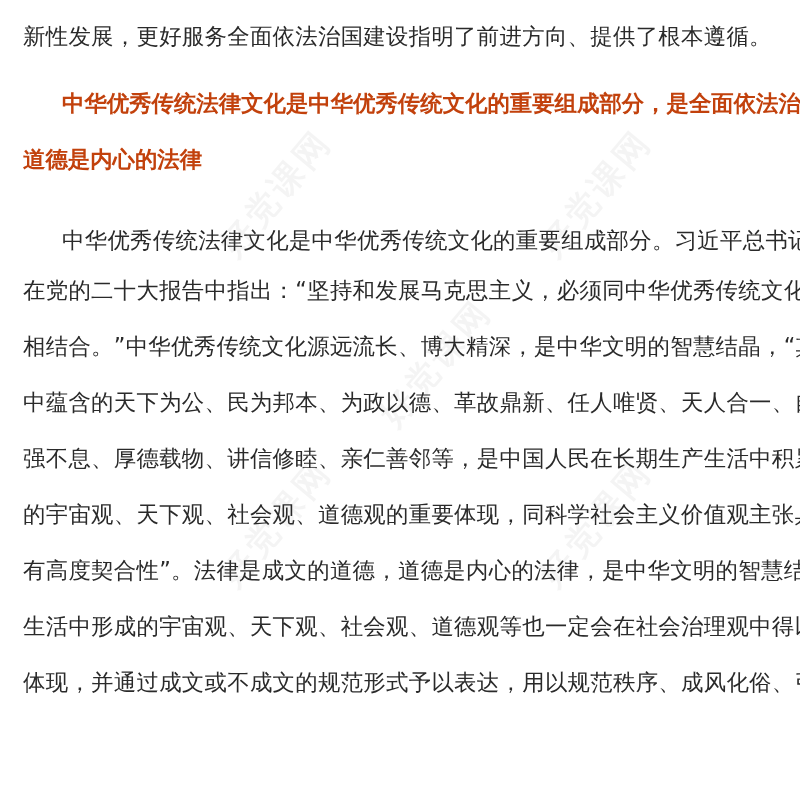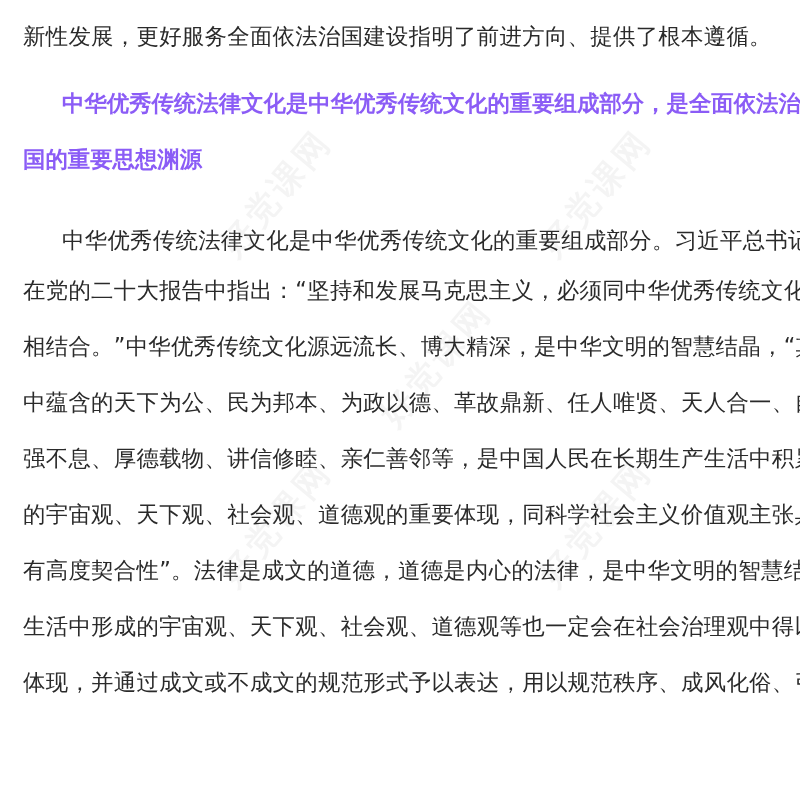--- a/index.html
+++ b/index.html
@@ -26,21 +26,21 @@
       position: absolute;
       left: 23px;
       width: 760px;
       font-size: 22.4px;
       line-height: 30px;
       white-space: nowrap;
       letter-spacing: 0.3px;
     }
     .line.bold {
       font-weight: bold;
-      color: #8b5cf6;
+      color: #c2410c;
       letter-spacing: 0px;
     }
     .watermark {
       position: absolute;
       font-size: 34px;
       color: rgba(0,0,0,0.045);
       transform: rotate(-50deg);
       white-space: nowrap;
       pointer-events: none;
       font-weight: bold;
@@ -54,21 +54,21 @@
 
   <div class="watermark" style="left:200px; top:170px;">好党课网</div>
   <div class="watermark" style="left:520px; top:170px;">好党课网</div>
   <div class="watermark" style="left:360px; top:340px;">好党课网</div>
   <div class="watermark" style="left:200px; top:500px;">好党课网</div>
   <div class="watermark" style="left:520px; top:500px;">好党课网</div>
 
   <div class="line" style="top:21px;">新性发展，更好服务全面依法治国建设指明了前进方向、提供了根本遵循。</div>
 
   <div class="line bold" style="top:88px; left:62px; width:720px;">中华优秀传统法律文化是中华优秀传统文化的重要组成部分，是全面依法治</div>
-  <div class="line bold" style="top:144px;">国的重要思想渊源</div>
+  <div class="line bold" style="top:144px;">道德是内心的法律</div>
 
   <div class="line" style="top:225px; left:62px; width:720px;">中华优秀传统法律文化是中华优秀传统文化的重要组成部分。习近平总书记</div>
   <div class="line" style="top:275px;">在党的二十大报告中指出：“坚持和发展马克思主义，必须同中华优秀传统文化</div>
   <div class="line" style="top:331px;">相结合。”中华优秀传统文化源远流长、博大精深，是中华文明的智慧结晶，“其</div>
   <div class="line" style="top:387px;">中蕴含的天下为公、民为邦本、为政以德、革故鼎新、任人唯贤、天人合一、自</div>
   <div class="line" style="top:443px;">强不息、厚德载物、讲信修睦、亲仁善邻等，是中国人民在长期生产生活中积累</div>
   <div class="line" style="top:499px;">的宇宙观、天下观、社会观、道德观的重要体现，同科学社会主义价值观主张具</div>
   <div class="line" style="top:555px;">有高度契合性”。法律是成文的道德，道德是内心的法律，是中华文明的智慧结晶</div>
   <div class="line" style="top:611px;">生活中形成的宇宙观、天下观、社会观、道德观等也一定会在社会治理观中得以</div>
   <div class="line" style="top:667px;">体现，并通过成文或不成文的规范形式予以表达，用以规范秩序、成风化俗、引</div>

